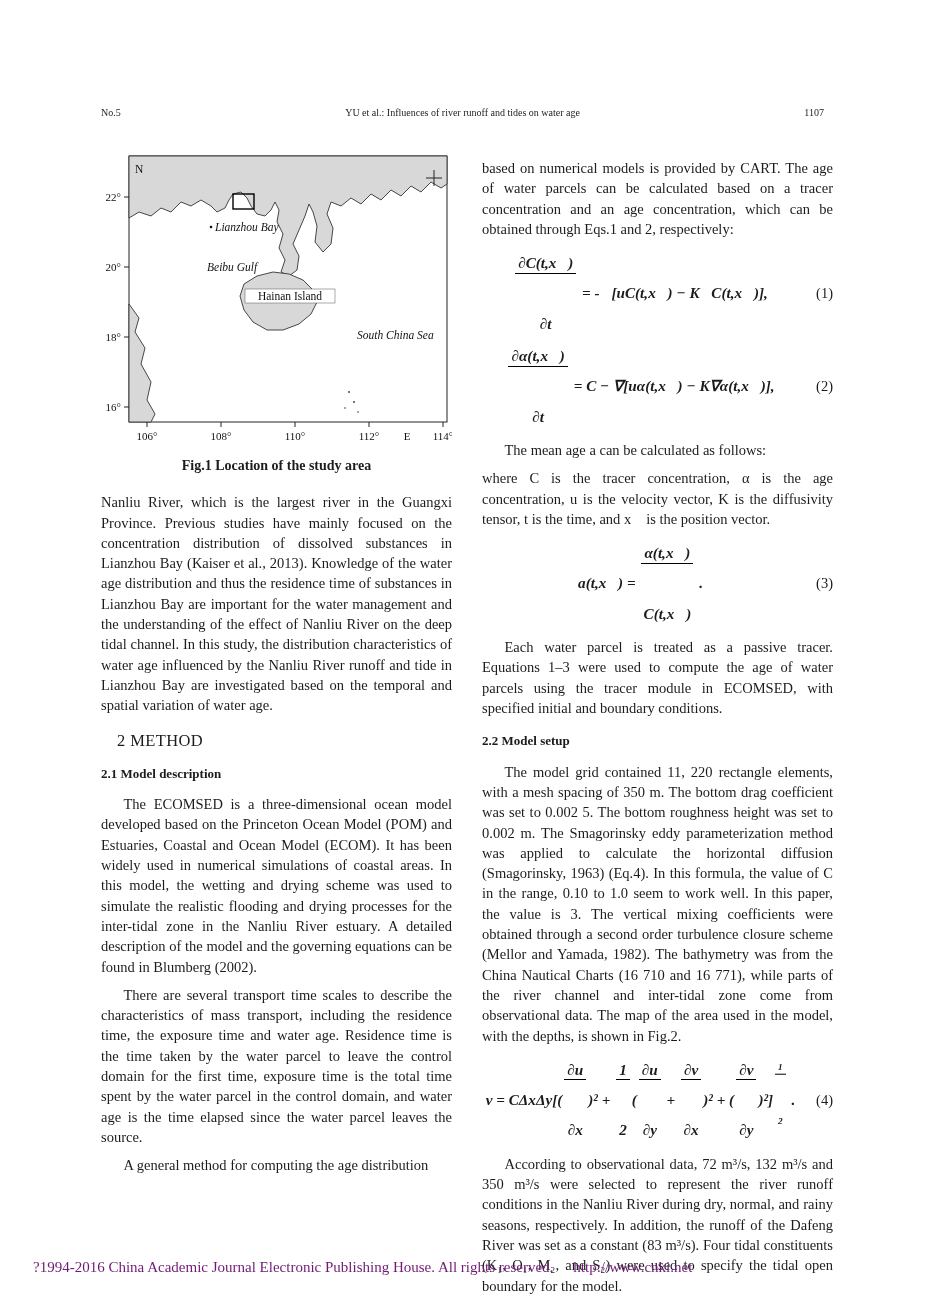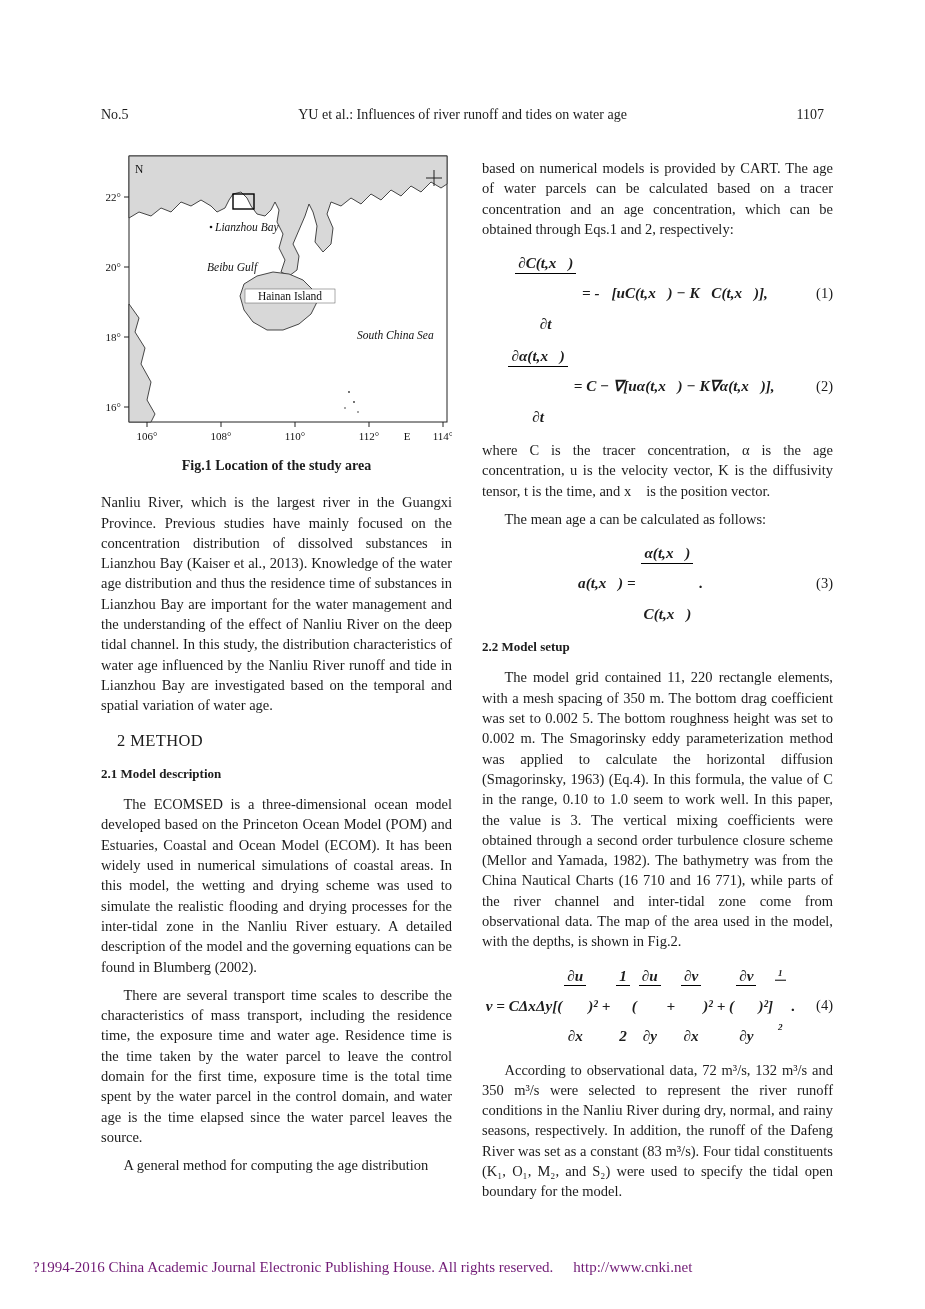--- a/index.html
+++ b/index.html
@@ -3,21 +3,21 @@
 <meta charset="utf-8">
 <style>
   html,body{margin:0;padding:0;background:#ffffff;}
   body{
     width:925px;height:1309px;position:relative;overflow:hidden;
     font-family:"Liberation Serif", serif;color:#1c1c1c;
   }
   .page-header{
     position:absolute;top:107px;left:101px;width:723px;
     display:flex;justify-content:space-between;align-items:center;
-    font-size:14px;
+    font-size:10px;
     gap:48px;
   }
   .columns{
     position:absolute;top:150px;left:101px;width:732px;
     display:flex;gap:30px;
   }
   .col{width:351px;font-size:14.5px;line-height:20.3px;text-align:justify;}
   p.para{margin:8px 0 0 0;}
   p.indent{text-indent:1.55em;}
   .section-heading{
@@ -167,31 +167,32 @@
     </div>
 
     <div class="eq-row">
       <span class="eq-body"><span class="frac">
             <span class="ftop">∂α(t,x⃗)</span>
             <span class="fbot">∂t</span>
           </span><span class="etext"> = C − ∇[uα(t,x⃗) − K∇α(t,x⃗)],</span></span>
       <span class="eq-num">(2)</span>
     </div>
 
+    <p class="para indent">The mean age a can be calculated as follows:</p>
     <p class="para">where C is the tracer concentration, α is the age concentration, u is the velocity vector, K is the diffusivity tensor, t is the time, and x⃗ is the position vector.</p>
-    <p class="para indent">The mean age a can be calculated as follows:</p>
 
     <div class="eq-row">
       <span class="eq-body"><span class="etext">a(t,x⃗) = </span><span class="frac">
             <span class="ftop">α(t,x⃗)</span>
             <span class="fbot">C(t,x⃗)</span>
           </span><span class="etext"> .</span></span>
       <span class="eq-num">(3)</span>
     </div>
 
+    <p class="para indent">Each water parcel is treated as a passive tracer. Equations 1–3 were used to compute the age of water parcels using the tracer module in ECOMSED, with specified initial and boundary conditions.</p>
 
     <h3 class="sub-heading">2.2 Model setup</h3>
 
     <p class="para indent">The model grid contained 11, 220 rectangle elements, with a mesh spacing of 350 m. The bottom drag coefficient was set to 0.002 5. The bottom roughness height was set to 0.002 m. The Smagorinsky eddy parameterization method was applied to calculate the horizontal diffusion (Smagorinsky, 1963) (Eq.4). In this formula, the value of C in the range, 0.10 to 1.0 seem to work well. In this paper, the value is 3. The vertical mixing coefficients were obtained through a second order turbulence closure scheme (Mellor and Yamada, 1982). The bathymetry was from the China Nautical Charts (16 710 and 16 771), while parts of the river channel and inter-tidal zone come from observational data. The map of the area used in the model, with the depths, is shown in Fig.2.</p>
 
     <div class="eq-row">
       <span class="eq-body"><span class="etext">v = CΔxΔy[(</span><span class="frac">
             <span class="ftop">∂u</span>
             <span class="fbot">∂x</span>
           </span><span class="etext">)² + </span><span class="frac">

